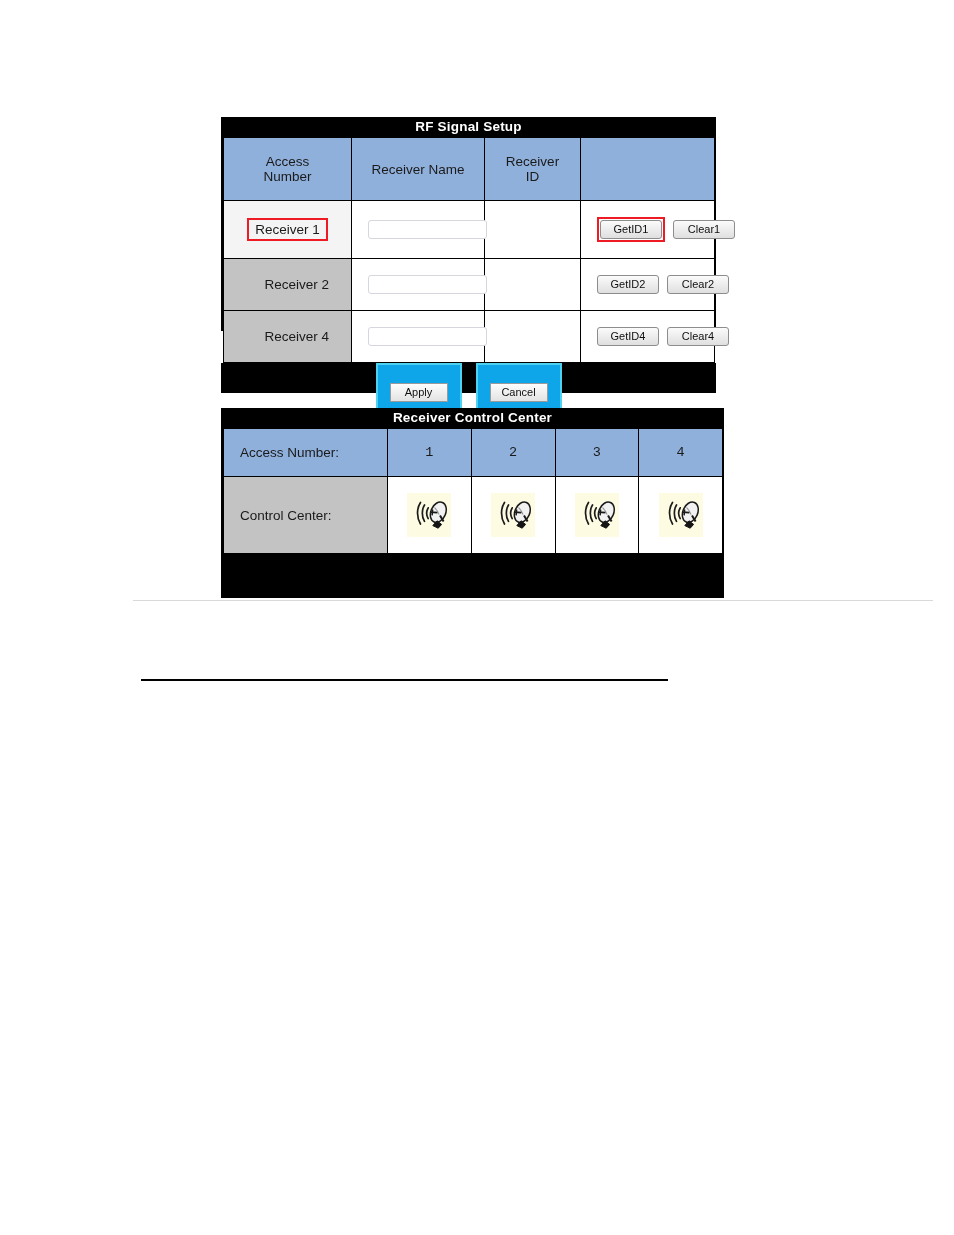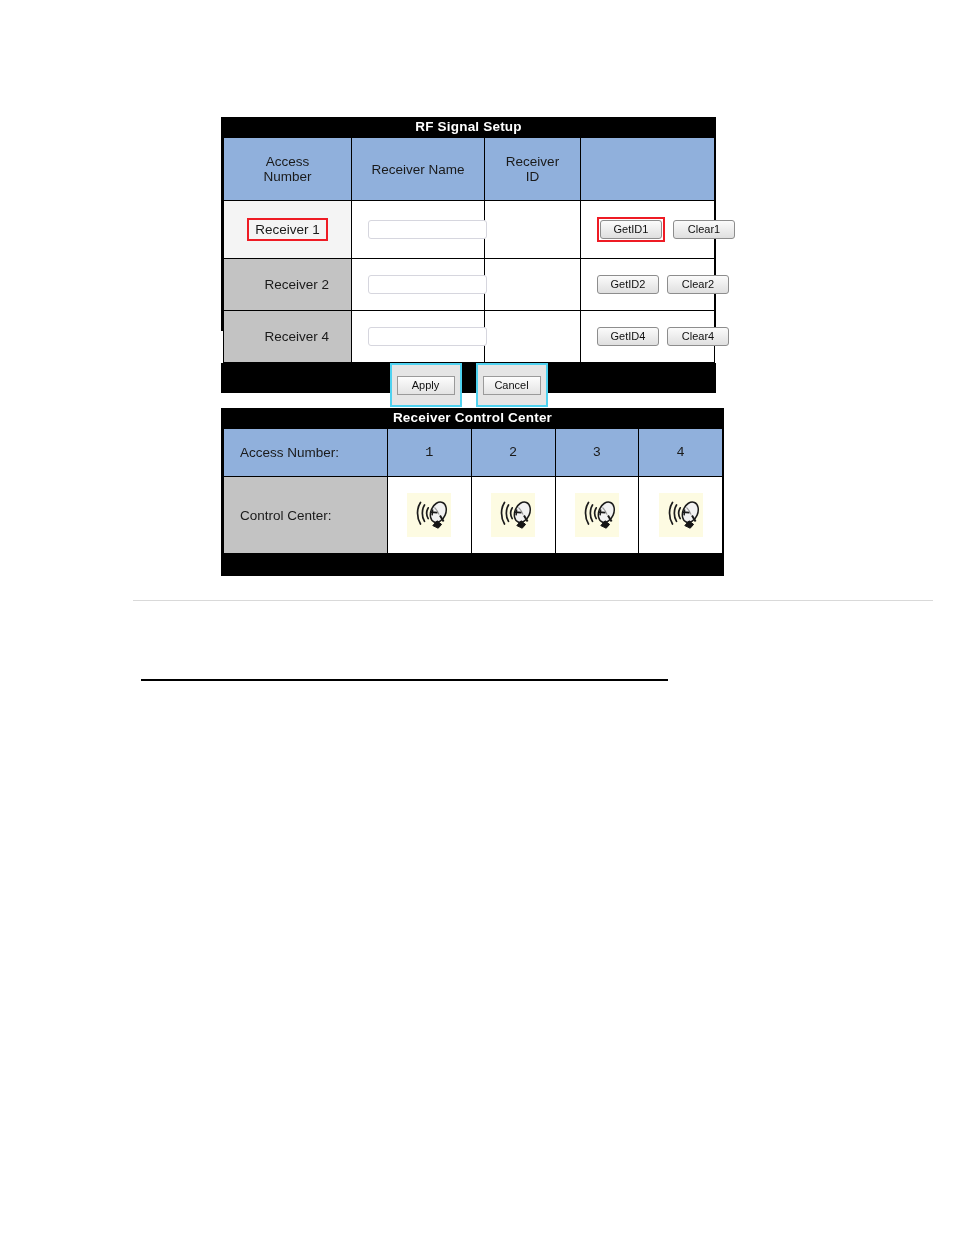--- a/index.html
+++ b/index.html
@@ -130,39 +130,39 @@
   
   #rf-footer {
     height: 30px;
     text-align: center;
     background: #000000;
     line-height: 30px;
   }
   .btn-focus {
     display: inline-block;
     border: 2.4px solid #4fd2f0;
-    padding: 5px;
+    padding: 12px;
     vertical-align: middle;
-    background: #e5e5e5;
+    background: #0ea5e9;
   }
   .btn-focus .btn {
     min-width: 40px;
     border-radius: 0;
     border: 1px solid #9a9a9a;
     padding: 2px 8px 3px 8px;
     background: linear-gradient(#fdfdfd, #e3e3e3);
   }
   .focus-gap { display: inline-block; width: 14px; }
 
   
   #rcc-panel {
     left: 221px;
     top: 408px;
     width: 503px;
-    height: 168px;
+    height: 190px;
   }
   #rcc-table {
     width: 499px;
     margin: 0 18px 2px 2px;
   }
   #rcc-table .l1 { width: 164px; }
   #rcc-table .d1,
   #rcc-table .d2,
   #rcc-table .d3,
   #rcc-table .d4 { width: 83.75px; }

